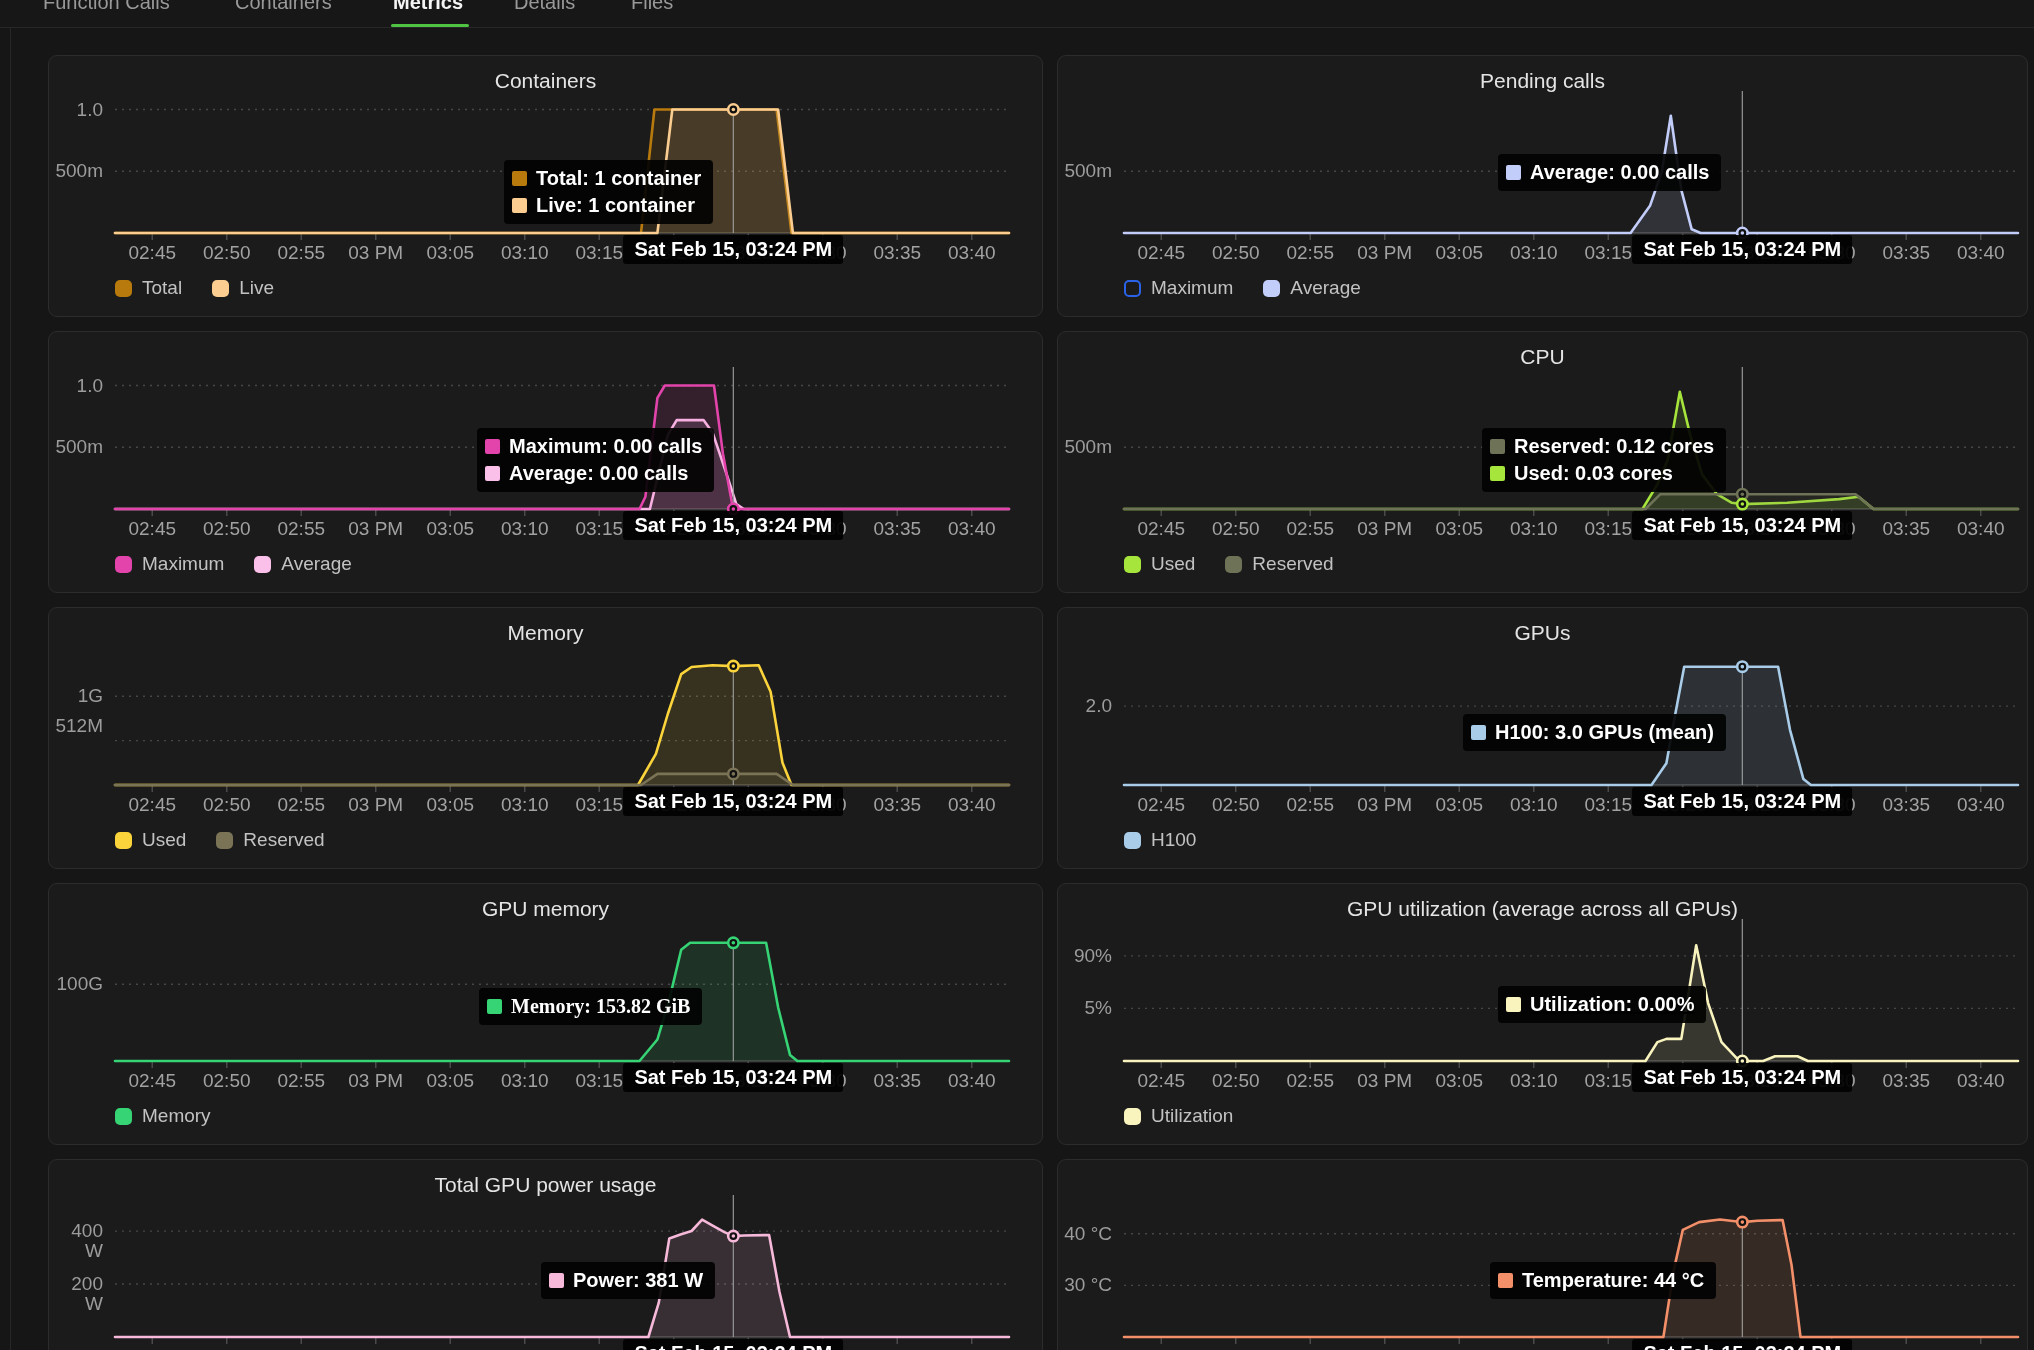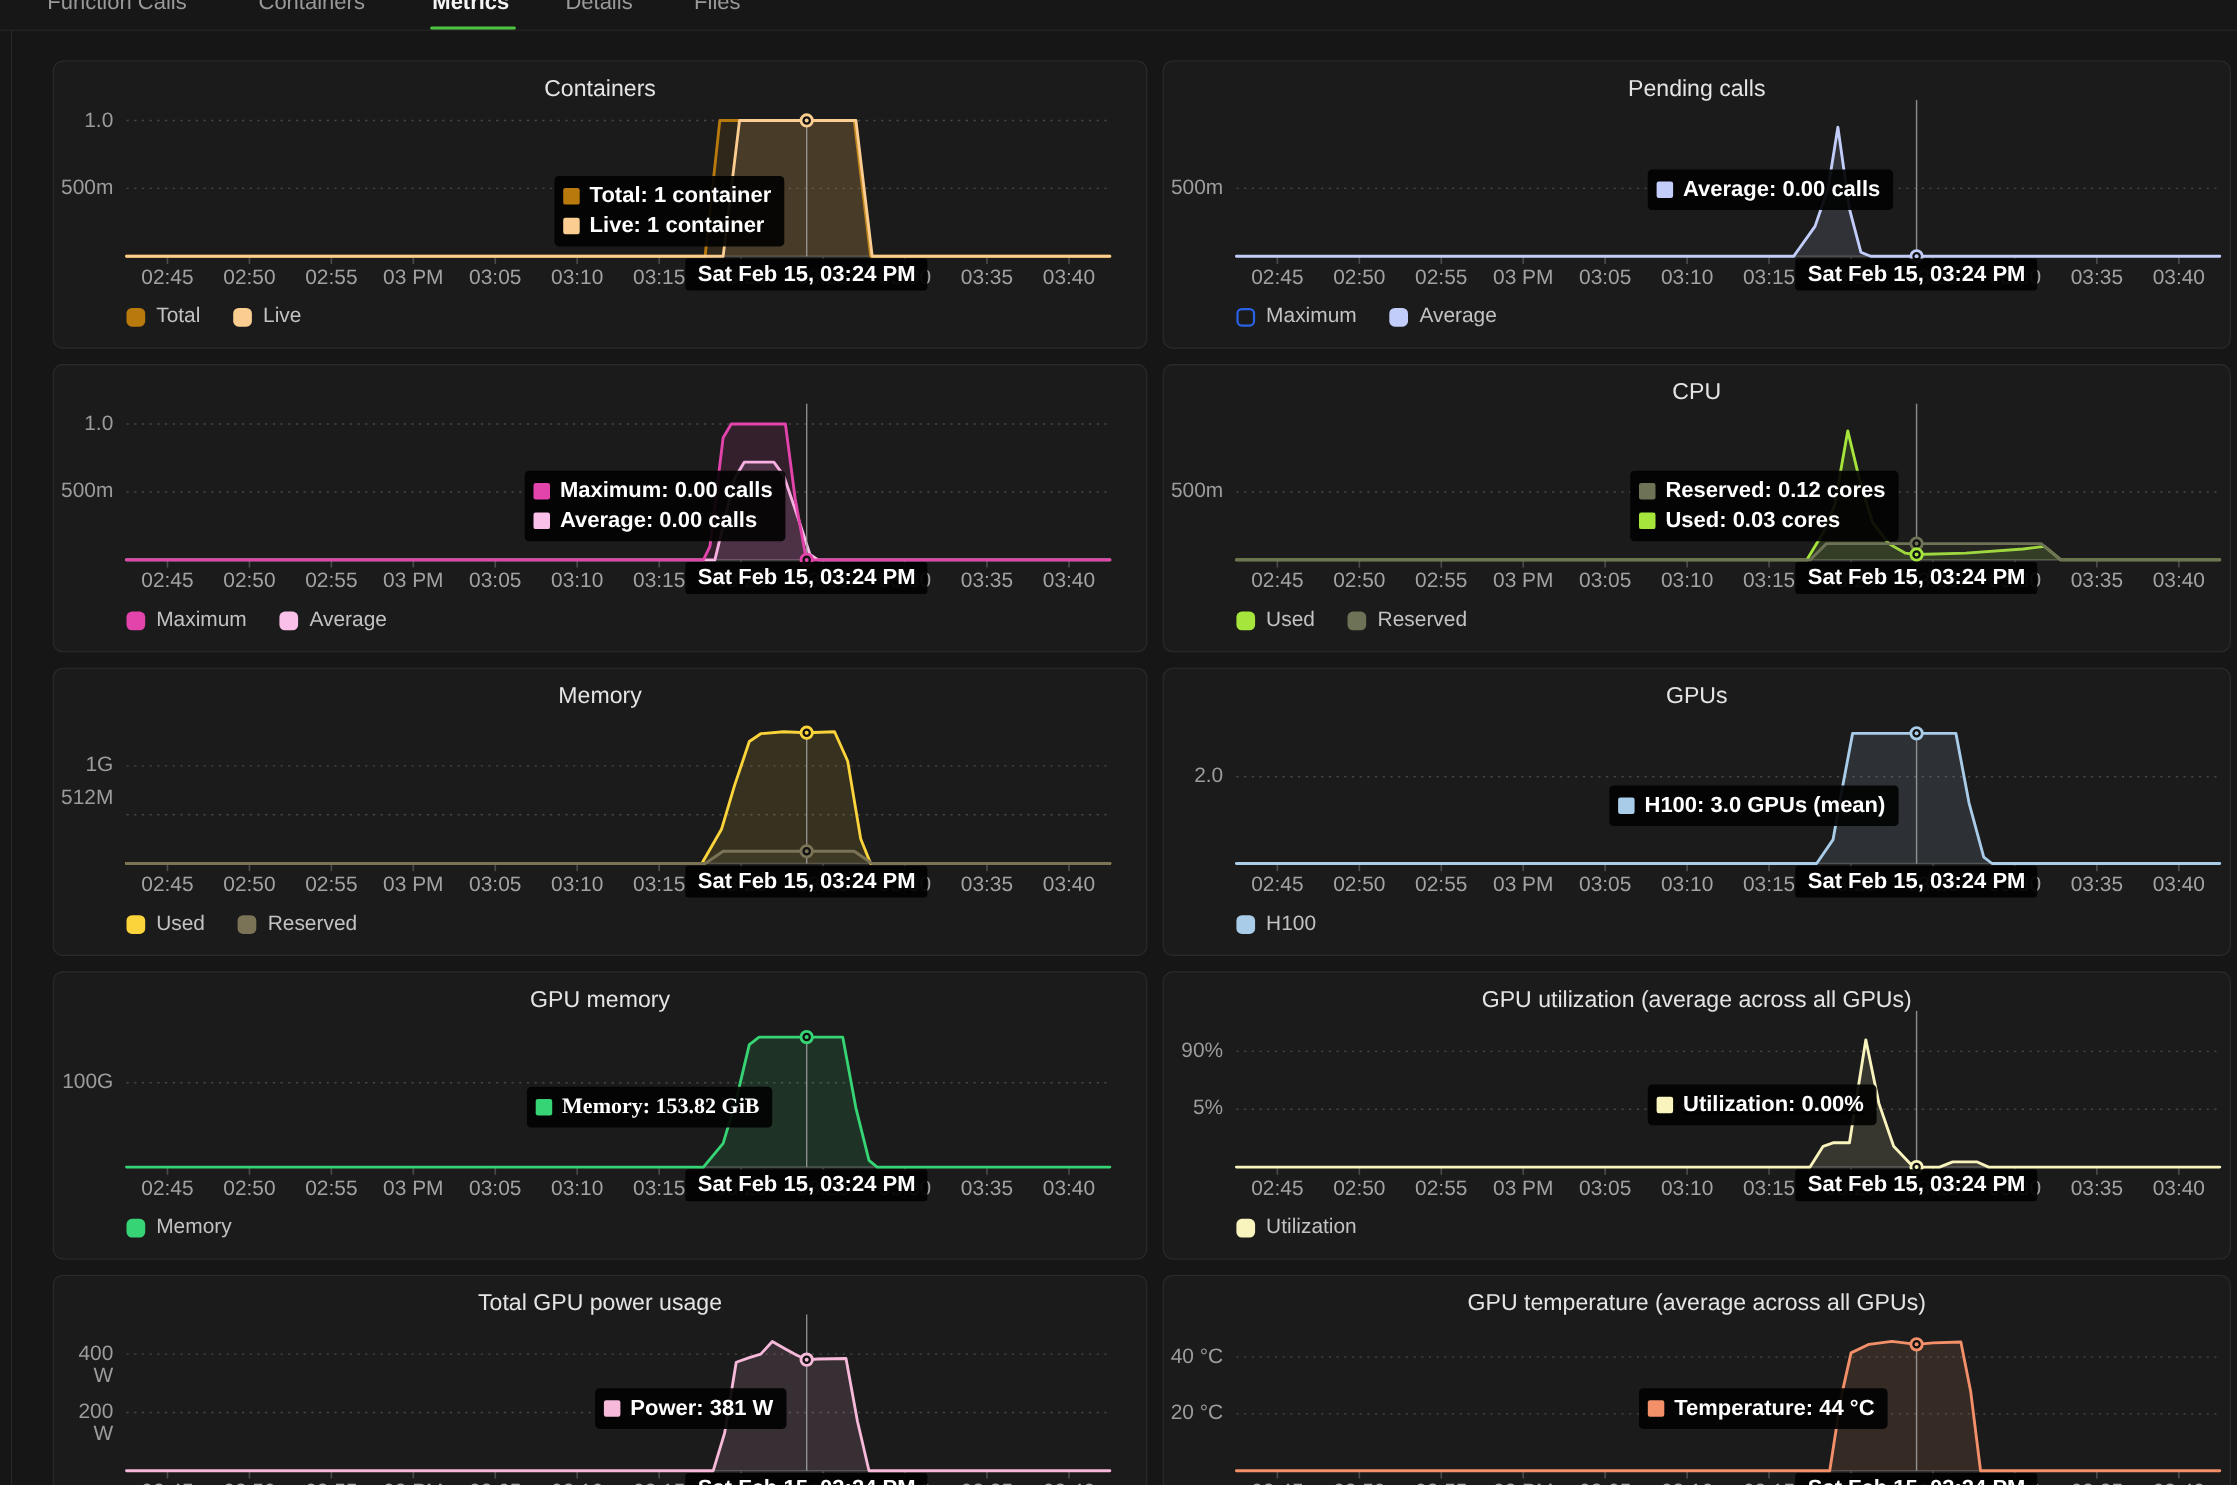--- a/index.html
+++ b/index.html
@@ -527,23 +527,22 @@
       </svg>
       <div class="tip" style="left: 492px; top: 102px;">
         <div class="trow">
           <div class="tsw" style="background: rgb(246, 185, 217);"></div>
           <div class="ttext">Power: 381 W</div>
         </div>
       </div>
       <div class="xtip" style="left: 684.35px;">Sat Feb 15, 03:24 PM</div>
     </div>
     <div class="panel">
-      <div class="ptitle">GPU temperature (average across all GPUs)</div>
       <div class="ylab" style="top: 63.7273px;">40 °C</div>
-      <div class="ylab" style="top: 115.364px;">20 °C</div>
+      <div class="ylab" style="top: 115.364px;">30 °C</div>
       <div class="xlab" style="left: 61.25px;">02:45</div>
       <div class="xlab" style="left: 135.75px;">02:50</div>
       <div class="xlab" style="left: 210.25px;">02:55</div>
       <div class="xlab" style="left: 284.75px;">03 PM</div>
       <div class="xlab" style="left: 359.25px;">03:05</div>
       <div class="xlab" style="left: 433.75px;">03:10</div>
       <div class="xlab" style="left: 508.25px;">03:15</div>
       <div class="xlab" style="left: 582.75px;">03:20</div>
       <div class="xlab" style="left: 657.25px;">03:25</div>
       <div class="xlab" style="left: 731.75px;">03:30</div>

